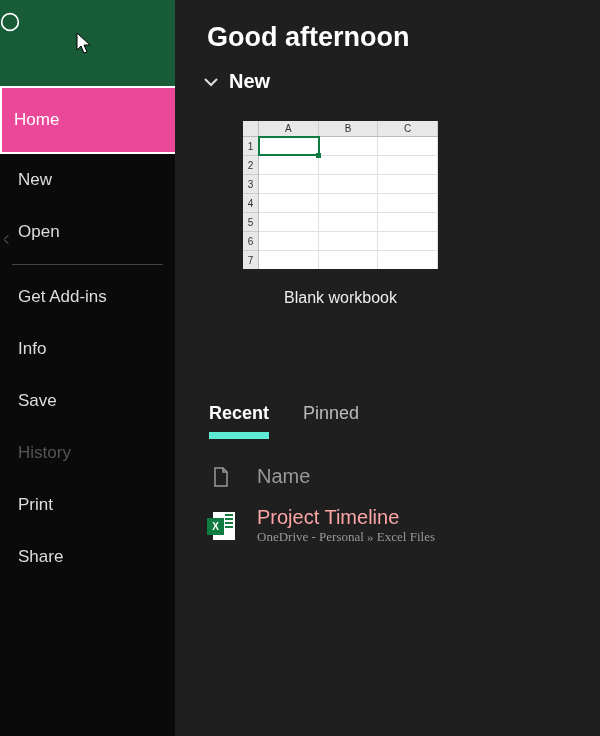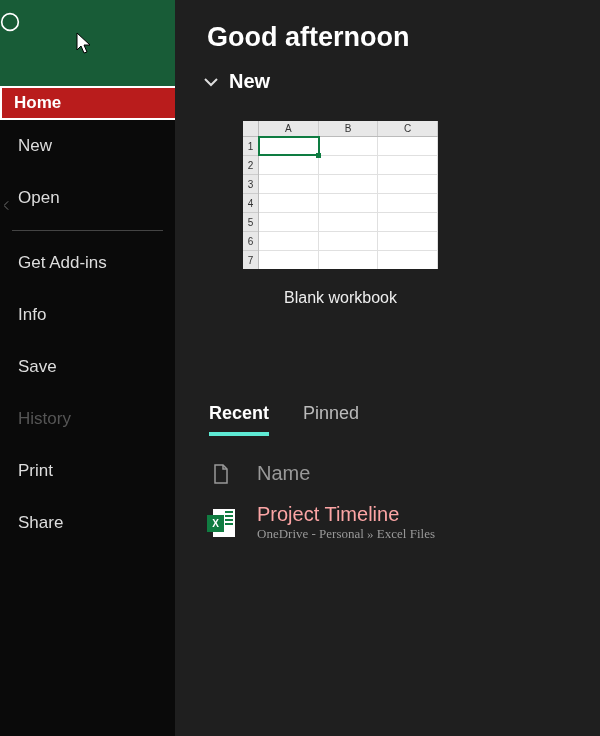--- a/index.html
+++ b/index.html
@@ -40,26 +40,25 @@
     }
     .sidebar-item {
       padding: 16px 14px;
       font-size: 17px;
       color: #ddd;
       cursor: pointer;
       position: relative;
       border-left: 4px solid transparent;
     }
     .sidebar-item.active {
-      background: #b91c1c;
+      background: #ec4899;
       border: 2px solid #fff;
       border-right: none;
       color: #fff;
-      padding: 5px 12px;
-      font-weight: bold;
+      padding: 22px 12px;
     }
     .sidebar-item.disabled {
       color: #555;
       cursor: default;
     }
     .sidebar-divider {
       height: 1px;
       background: #444;
       margin: 6px 12px 6px 12px;
     }
@@ -190,21 +189,21 @@
     .tab {
       font-size: 18px;
       padding-bottom: 8px;
       color: #bbb;
       cursor: pointer;
       border-bottom: 3px solid transparent;
     }
     .tab.active {
       color: #fff;
       font-weight: 600;
-      border-bottom: 4px solid #5eead4;
+      border-bottom: 7px solid #5eead4;
     }
     .file-list {
       margin-top: 20px;
     }
     .list-header {
       display: flex;
       align-items: center;
       gap: 22px;
       padding: 6px 4px 10px 4px;
       color: #999;

